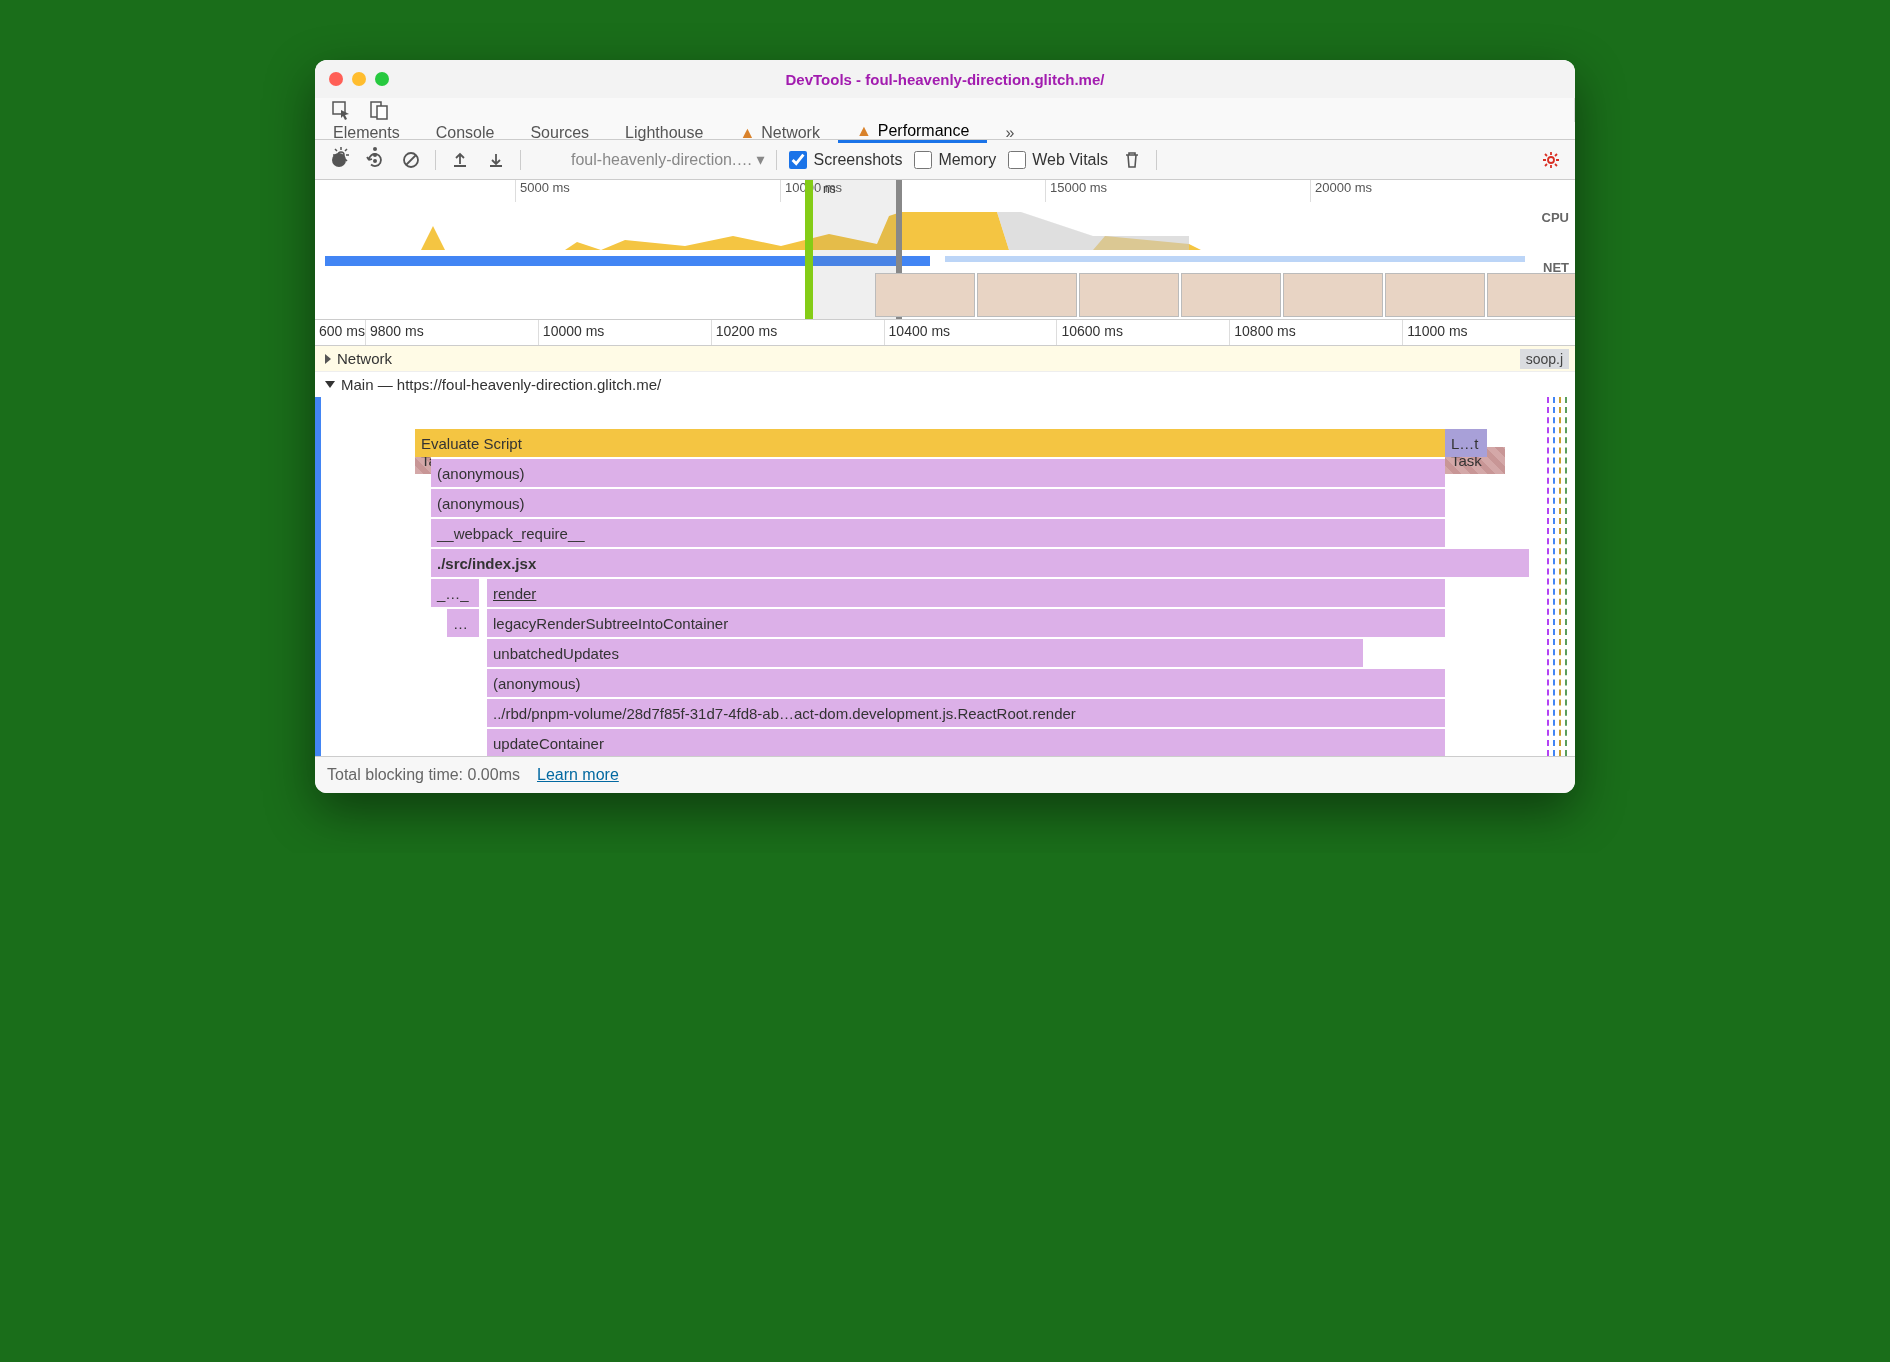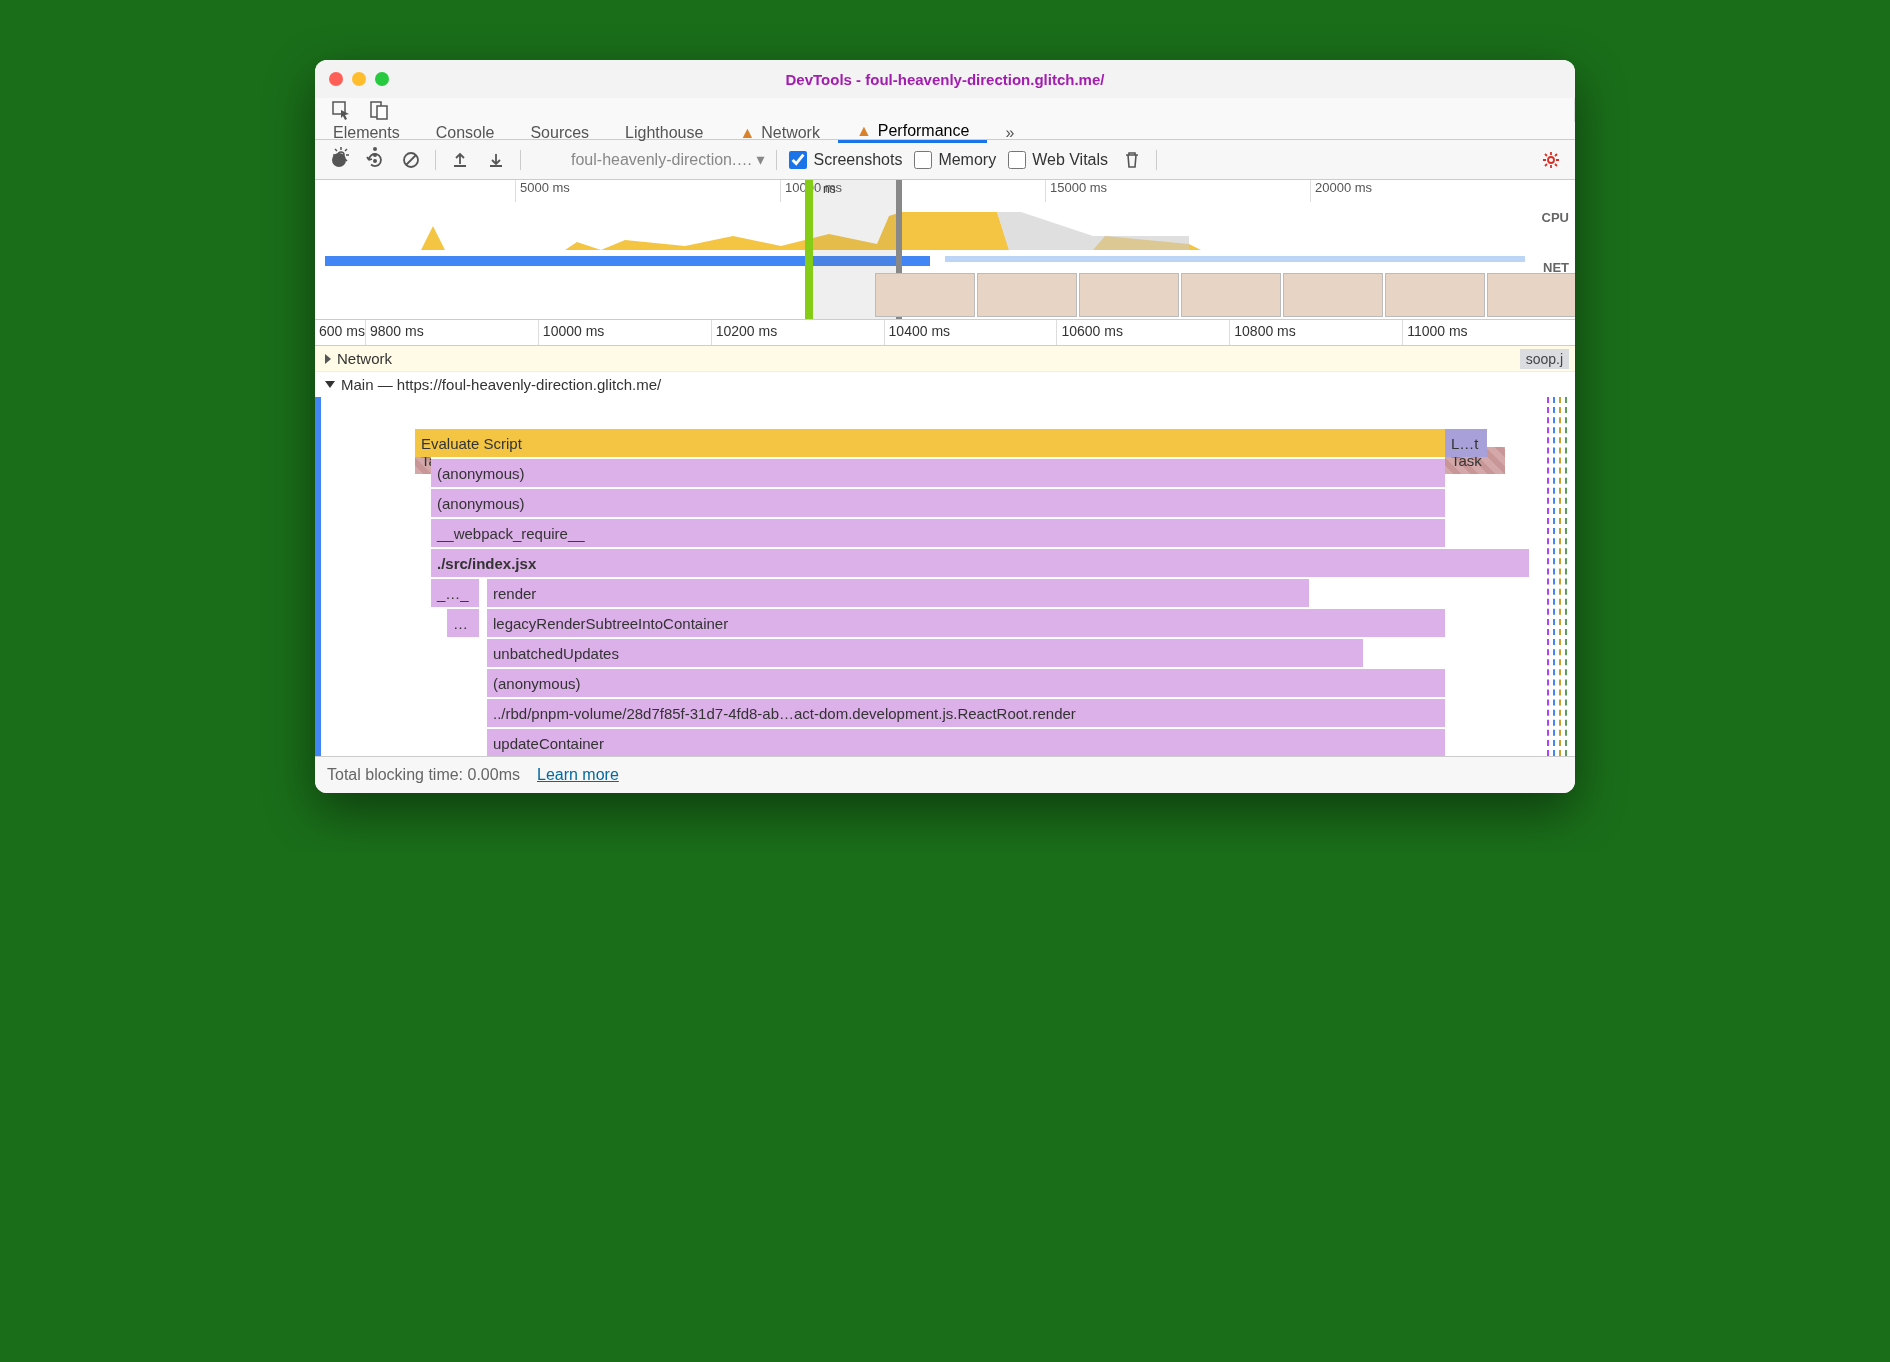--- a/index.html
+++ b/index.html
@@ -245,21 +245,21 @@
   <div class="flame" id="flame">
       <div class="flame-row task" style="top: 0px; left: 100px; width: 1030px;">Task</div>
       <div class="flame-row task" style="top: 0px; left: 1130px; width: 60px;">Task</div>
       <div class="flame-row evalscript" style="top: 30px; left: 100px; width: 1030px;">Evaluate Script</div>
       <div class="flame-row lt-box" style="top: 30px; left: 1130px; width: 42px;">L…t</div>
       <div class="flame-row purple" style="top: 60px; left: 116px; width: 1014px;">(anonymous)</div>
       <div class="flame-row purple" style="top: 90px; left: 116px; width: 1014px;">(anonymous)</div>
       <div class="flame-row purple" style="top: 120px; left: 116px; width: 1014px;">__webpack_require__</div>
       <div class="flame-row purple" style="top: 150px; left: 116px; width: 1098px; font-weight: bold;">./src/index.jsx</div>
       <div class="flame-row purple" style="top: 180px; left: 116px; width: 48px;">_…_</div>
-      <div class="flame-row purple" style="top: 180px; left: 172px; width: 822px;">render</div>
+      <div class="flame-row purple" style="top: 180px; left: 172px; width: 958px; text-decoration: underline;">render</div>
       <div class="flame-row purple" style="top: 210px; left: 132px; width: 32px;">…</div>
       <div class="flame-row purple" style="top: 210px; left: 172px; width: 958px;">legacyRenderSubtreeIntoContainer</div>
       <div class="flame-row purple" style="top: 240px; left: 172px; width: 876px;">unbatchedUpdates</div>
       <div class="flame-row purple" style="top: 270px; left: 172px; width: 958px;">(anonymous)</div>
       <div class="flame-row purple" style="top: 300px; left: 172px; width: 958px;">../rbd/pnpm-volume/28d7f85f-31d7-4fd8-ab…act-dom.development.js.ReactRoot.render</div>
       <div class="flame-row purple" style="top: 330px; left: 172px; width: 958px;">updateContainer</div>
       <div class="dashed" style="border-color: rgb(91, 158, 91); right: 8px;"></div>
       <div class="dashed" style="border-color: rgb(200, 160, 48); right: 14px;"></div>
       <div class="dashed" style="border-color: rgb(66, 133, 244); right: 20px;"></div>
       <div class="dashed" style="border-color: rgb(179, 66, 244); right: 26px;"></div>

